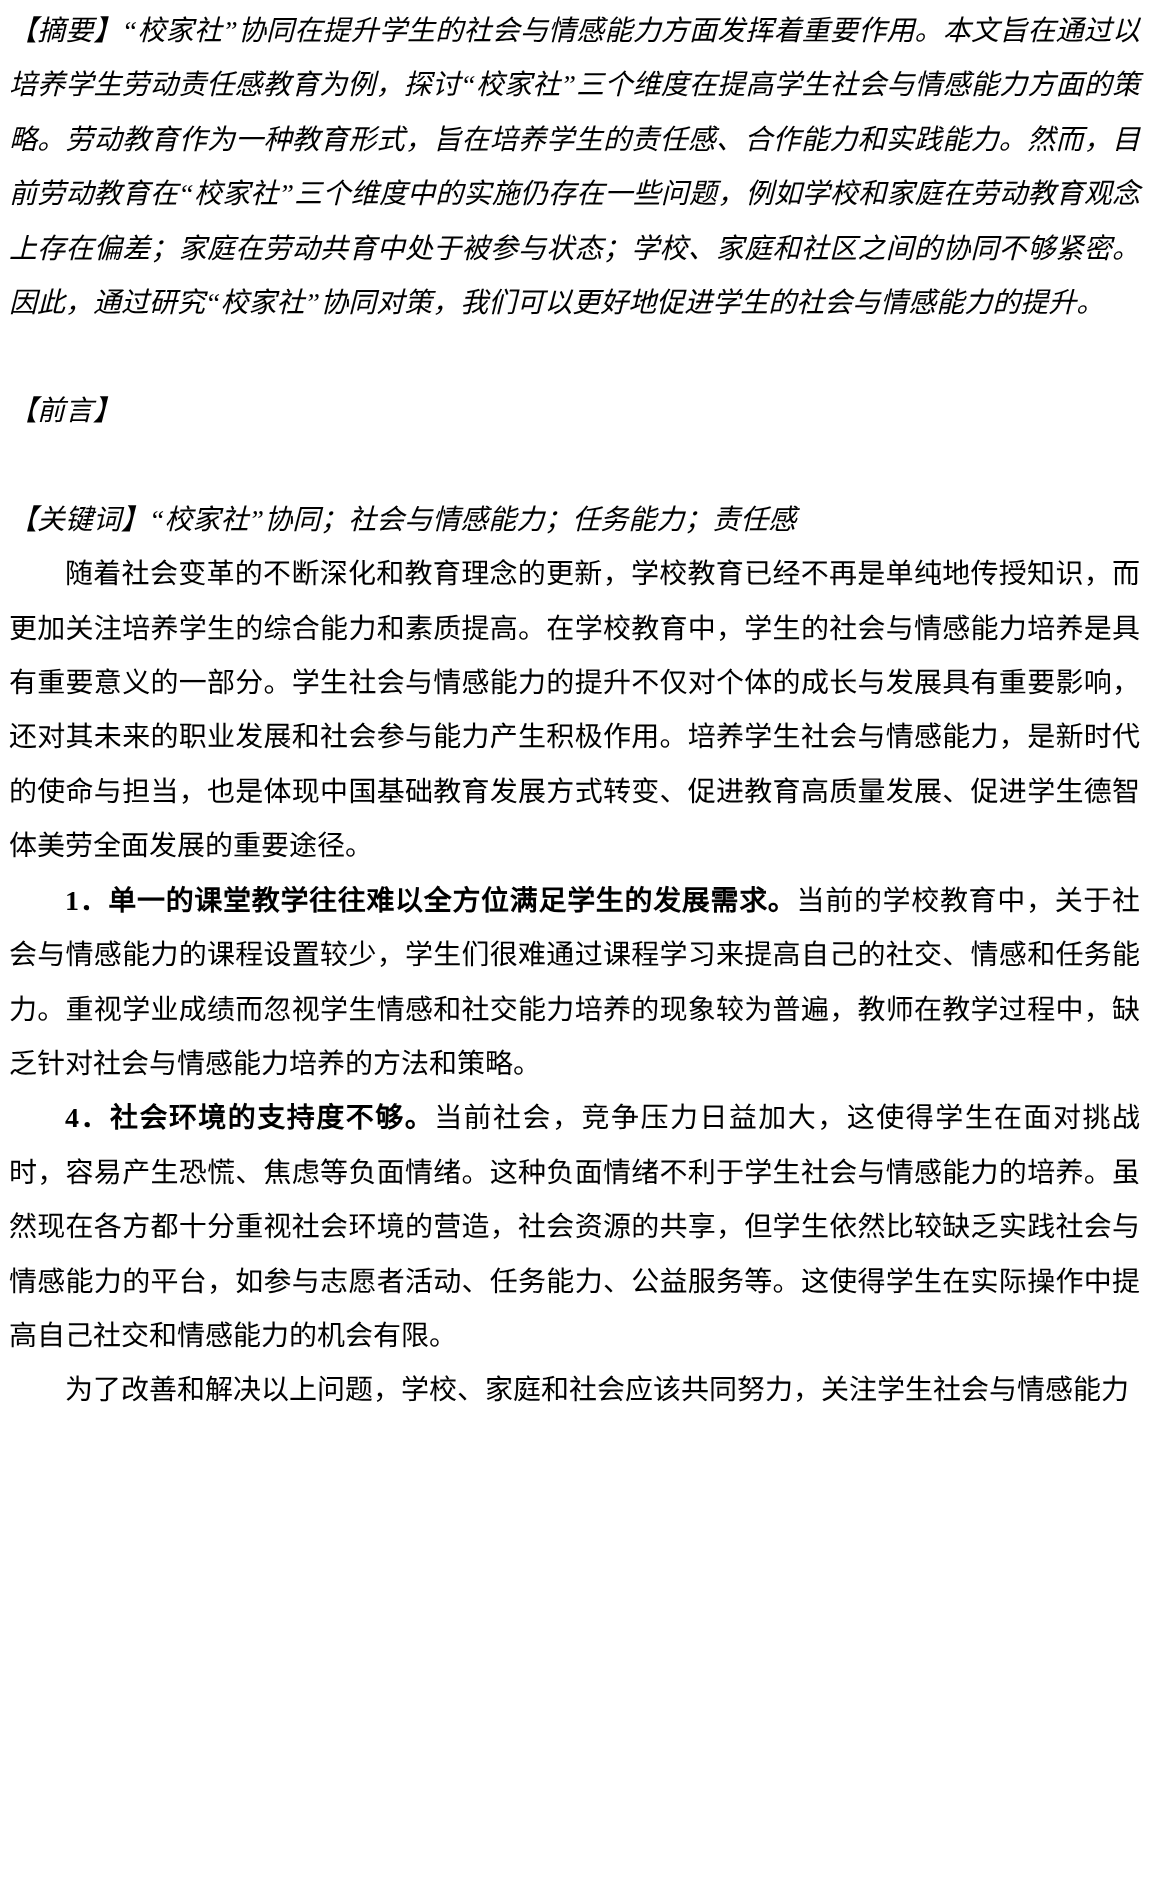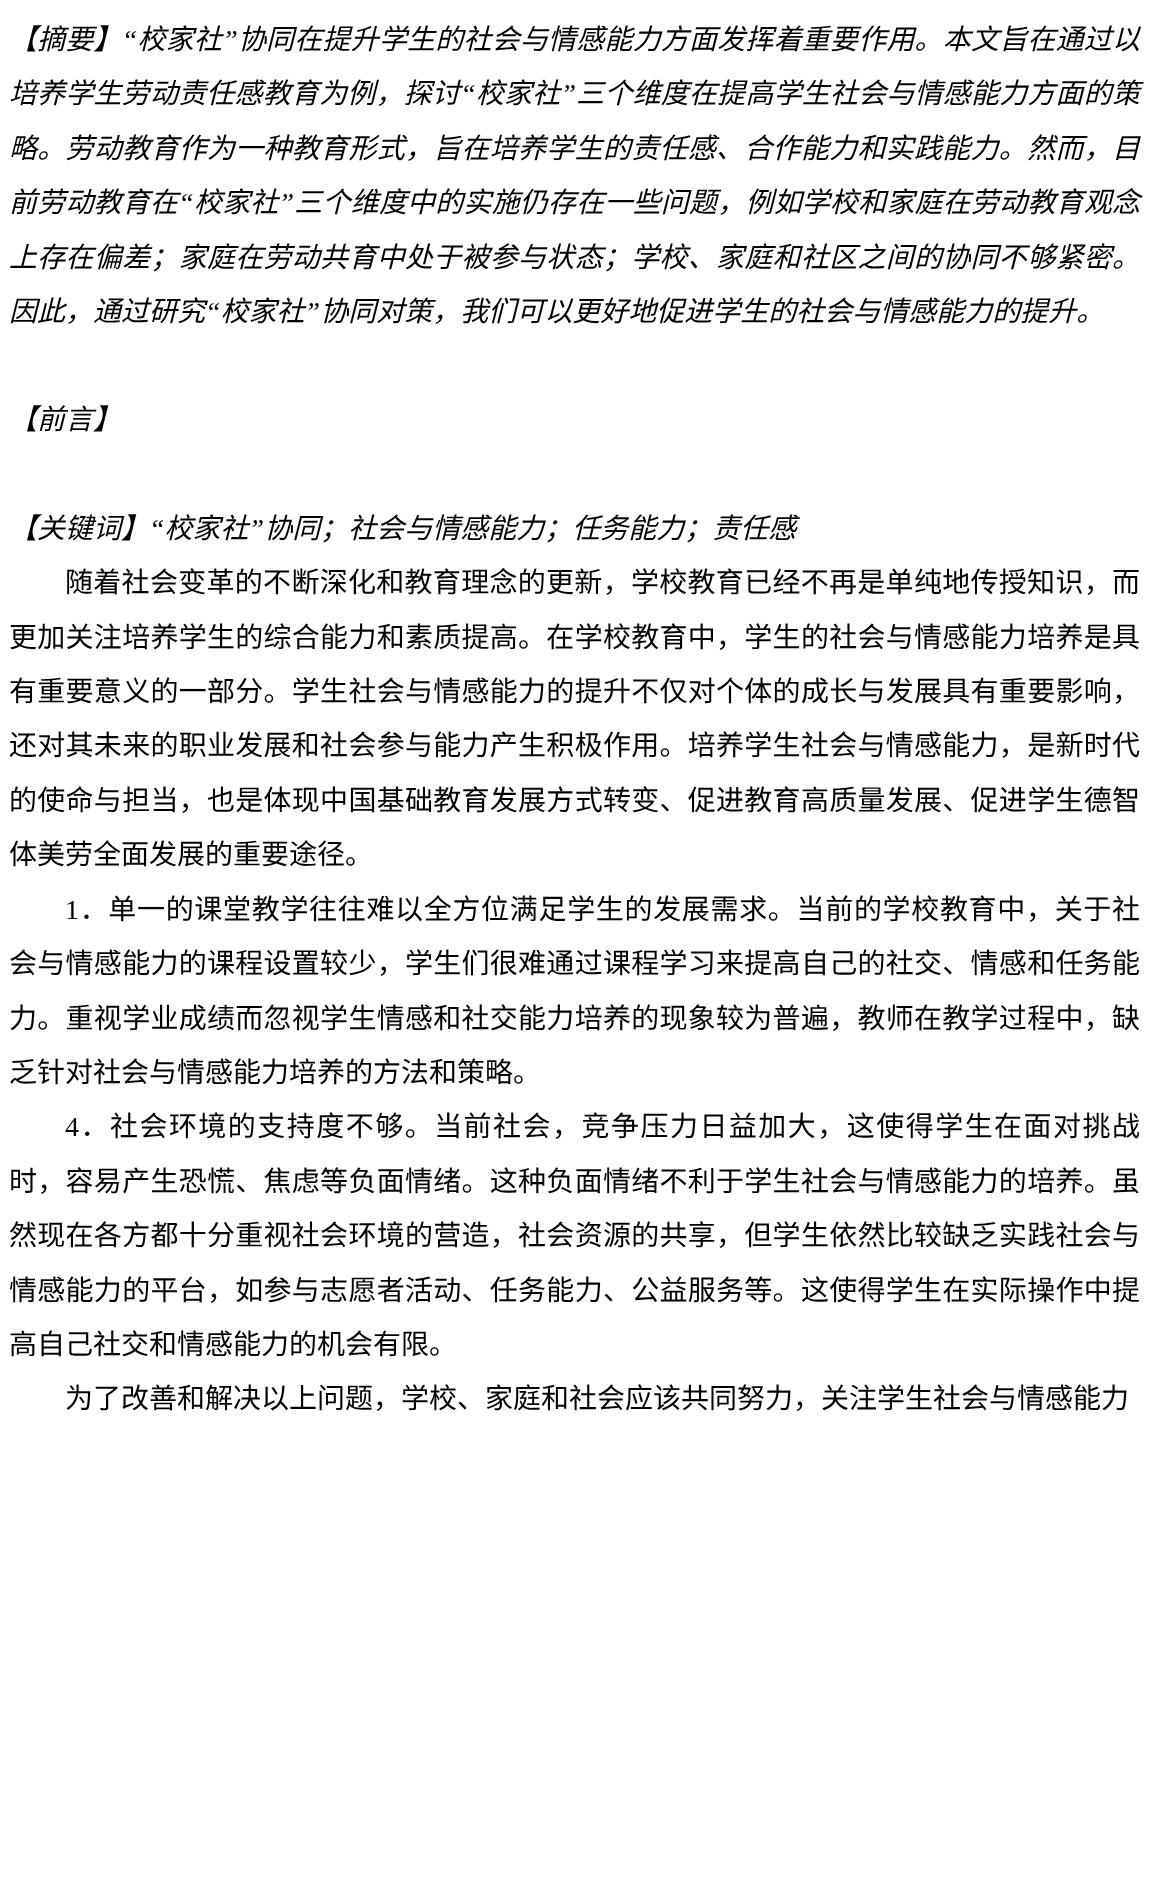--- a/index.html
+++ b/index.html
@@ -9,21 +9,21 @@
   body {
     width: 1149px;
     height: 1885px;
     overflow: hidden;
     background: #ffffff;
   }
   .page {
     box-sizing: border-box;
     width: 1149px;
     height: 1885px;
-    padding: 13px 9px 0 9px;
+    padding: 4px 9px 0 9px;
     font-family: "Liberation Serif", "DejaVu Serif", serif;
     font-size: 28px;
     line-height: 54.4px;
     color: #000000;
     text-align: justify;
     overflow: hidden;
   }
   p {
     margin: 0;
     padding: 0;
@@ -32,21 +32,21 @@
   .kai {
     font-style: italic;
   }
   .gap-top {
     margin-top: 54px;
   }
   .indent {
     text-indent: 2em;
   }
   b {
-    font-weight: normal;
+    font-weight: bold;
   }
 </style>
 </head>
 <body>
 
 <div class="page">
 
   <p class="kai"><span>【摘要】</span><span>“校家社”协同在提升学生的社会与情感能力方面发挥着重要作用。本文旨在通过以培养学生劳动责任感教育为例，探讨“校家社”三个维度在提高学生社会与情感能力方面的策略。劳动教育作为一种教育形式，旨在培养学生的责任感、合作能力和实践能力。然而，目前劳动教育在“校家社”三个维度中的实施仍存在一些问题，例如学校和家庭在劳动教育观念上存在偏差；家庭在劳动共育中处于被参与状态；学校、家庭和社区之间的协同不够紧密。因此，通过研究“校家社”协同对策，我们可以更好地促进学生的社会与情感能力的提升。</span></p>
 
   <p class="kai gap-top">【前言】</p>

